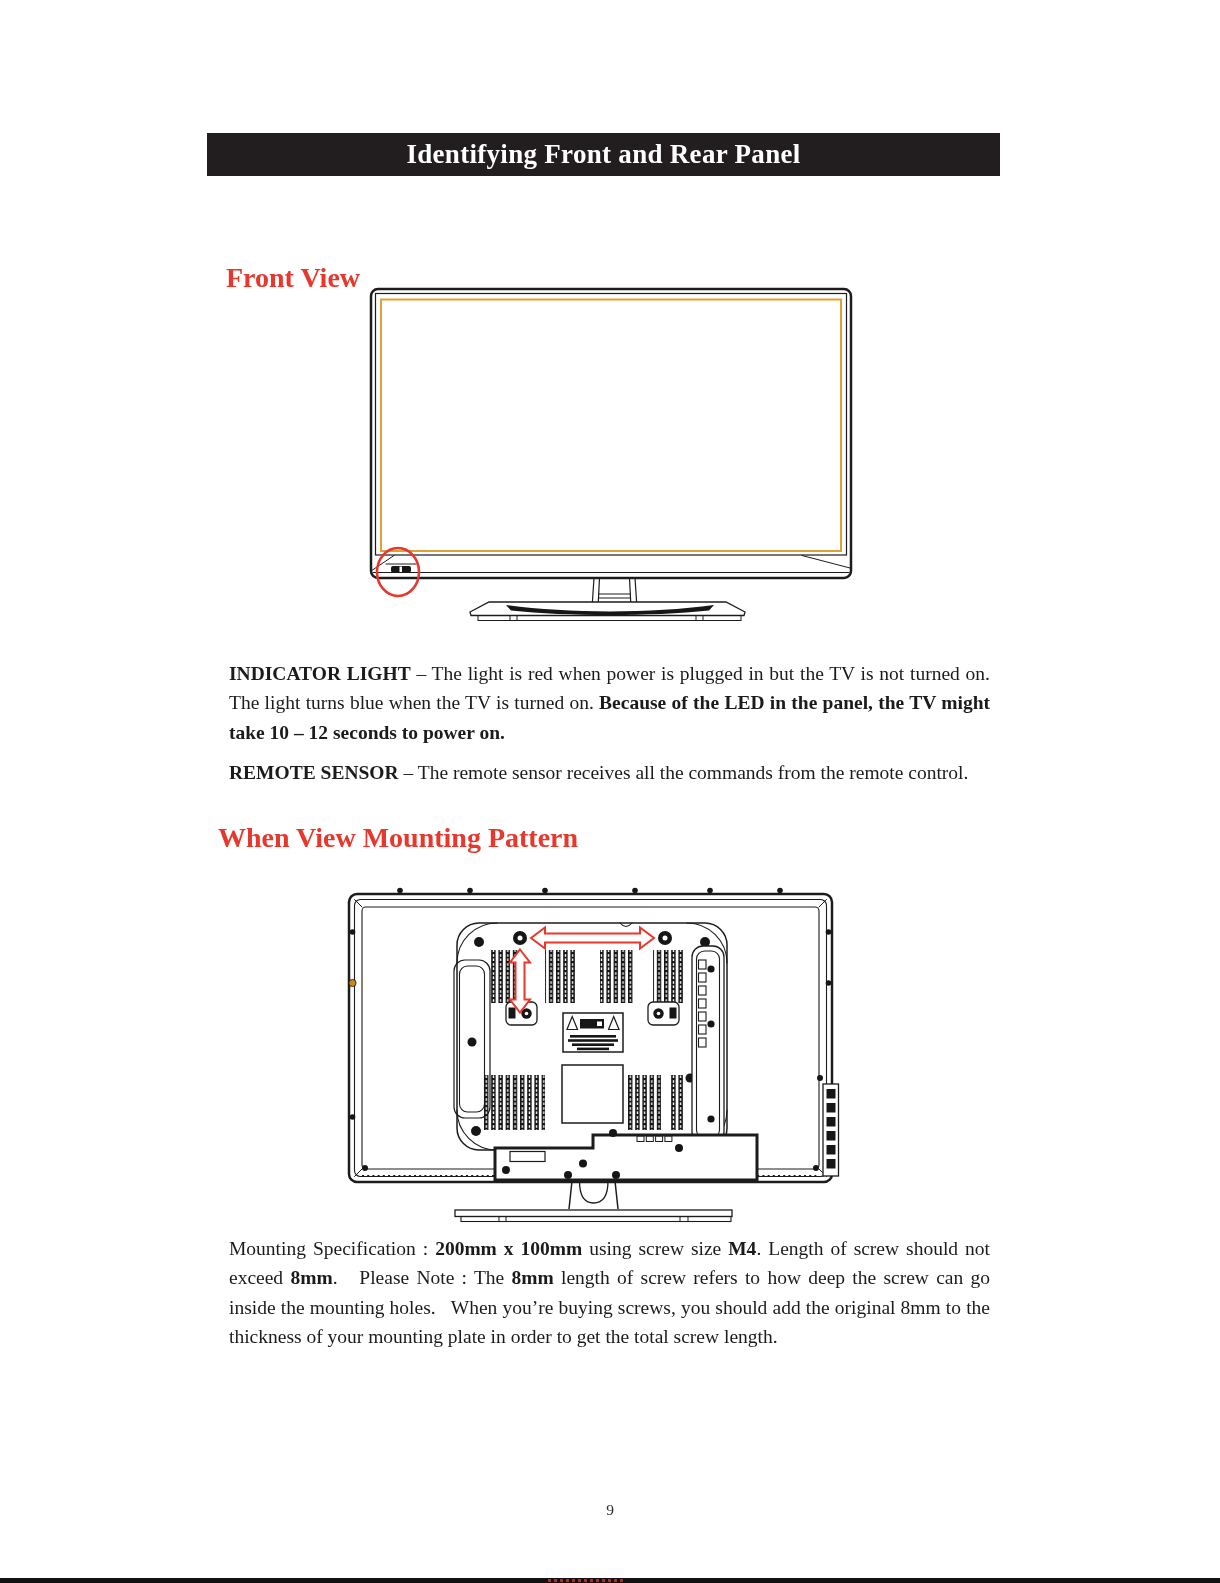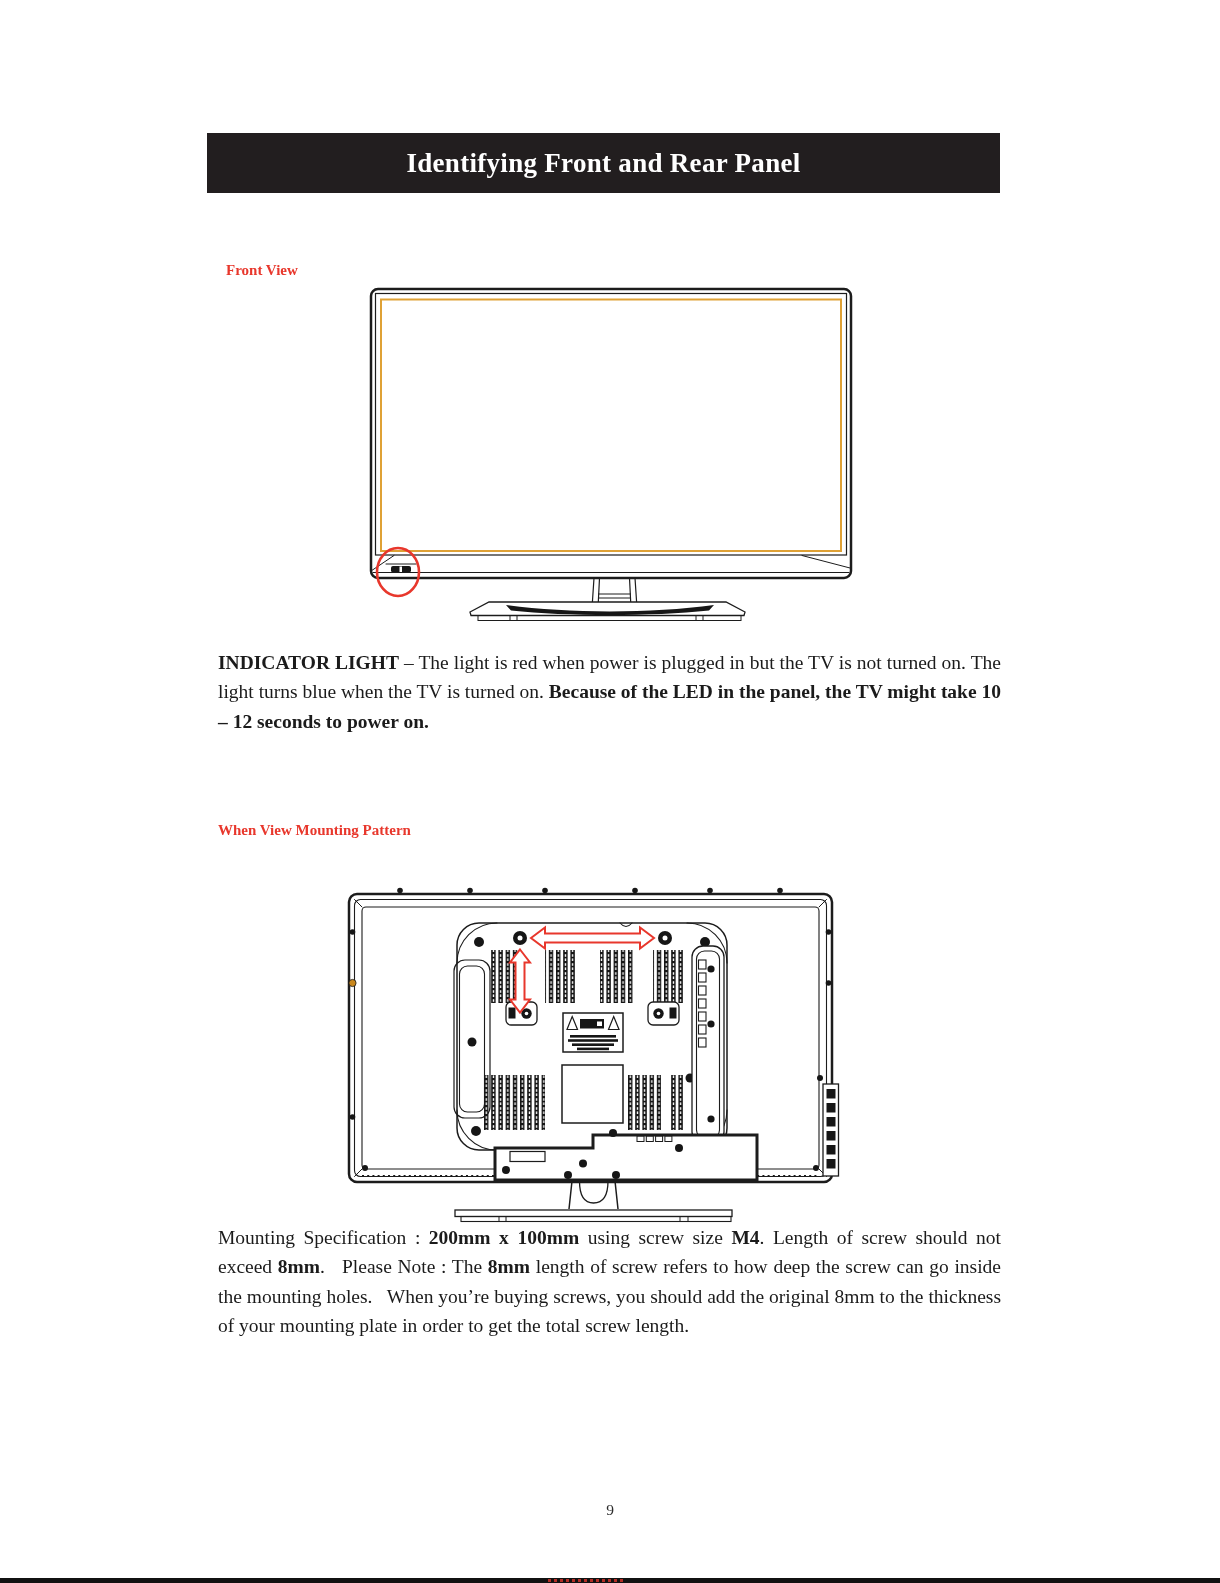--- a/index.html
+++ b/index.html
@@ -10,38 +10,38 @@
     --header-bg:#221e1f;
     --header-text:#ffffff;
     --line-ink:#1c1c1c;
   }
   html,body{margin:0;padding:0;background:#ffffff;}
   body{
     width:1220px;height:1583px;position:relative;overflow:hidden;
     font-family:"Liberation Serif","DejaVu Serif",serif;color:#1b1b1b;
   }
   .header-bar{
-    position:absolute;left:207px;top:133px;width:793px;height:60px;
+    position:absolute;left:207px;top:133px;width:793px;height:43px;
     background:var(--header-bg);color:var(--header-text);
     display:flex;align-items:center;justify-content:center;
     font-weight:bold;font-size:27px;letter-spacing:.3px;
   }
   .section-heading{
-    position:absolute;color:var(--accent-red);font-weight:bold;font-size:15px;white-space:nowrap;
+    position:absolute;color:var(--accent-red);font-weight:bold;font-size:28px;white-space:nowrap;
   }
   #front-heading{left:226px;top:262px;}
   #rear-heading{left:218px;top:822px;}
   .diagram{position:absolute;}
   #front-diagram{left:358px;top:280px;width:500px;height:348px;}
   #rear-diagram{left:340px;top:872px;width:500px;height:355px;}
   .body-text{
     position:absolute;left:218px;width:783px;
     font-size:19.5px;line-height:29.3px;text-align:justify;text-justify:inter-word;
   }
-  .body-text p{margin:0;}
+  .body-text p{margin:11px;}
   #para-front{top:648px;}
   #para-mounting{top:1223px;}
   .page-number{
     position:absolute;left:0;top:1501px;width:100%;text-align:center;
     font-size:15.5px;color:#2c2c2c;
   }
   .bottom-bar{position:absolute;left:0;bottom:0;width:100%;height:5px;background:#111;}
   .red-tick{position:absolute;left:548px;bottom:1px;width:75px;height:0;border-top:3px dotted var(--accent-red);opacity:.75;}
   
   .ln{fill:none;stroke:var(--line-ink);stroke-linecap:round;}
@@ -84,20 +84,21 @@
   <g>
     <path d="M112,332 L131,322 H368 L387,332 L386,335.5 H113 Z" class="ln sw13 fillw"></path>
     <path d="M148,325 C210,333.5 293,333.5 356,325 L351,330.5 C293,336.5 210,336.5 153,330.5 Z" class="ink"></path>
     <rect x="120" y="335.5" width="263" height="5" class="ln sw10 sq"></rect>
     <path d="M152,335.5 V340.5 M159,335.5 V340.5 M338,335.5 V340.5 M345,335.5 V340.5" class="ln sw10 sq"></path>
   </g>
 </svg>
 
 <div id="para-front" class="body-text">
   <p><span style="font-weight: bold;">INDICATOR LIGHT</span><span> – The light is red when power is plugged in but the TV is not turned on. The light turns blue when the TV is turned on. </span><span style="font-weight: bold;">Because of the LED in the panel, the TV might take 10 – 12 seconds to power on.</span></p>
+  <p><span style="font-weight: bold;">REMOTE SENSOR</span><span> – The remote sensor receives all the commands from the remote control.</span></p>
 </div>
 
 <div id="rear-heading" class="section-heading">When View Mounting Pattern</div>
 
 <svg id="rear-diagram" class="diagram" viewBox="0 0 500 355">
   <defs>
     <pattern id="vent" width="7.2" height="9" patternUnits="userSpaceOnUse">
       <rect width="4.4" height="9" fill="#161616"></rect>
       <rect x="1.6" y="1.2" width="1.3" height="2.6" fill="#ffffff"></rect>
       <rect x="1.6" y="5.4" width="1.3" height="2.6" fill="#ffffff"></rect>

